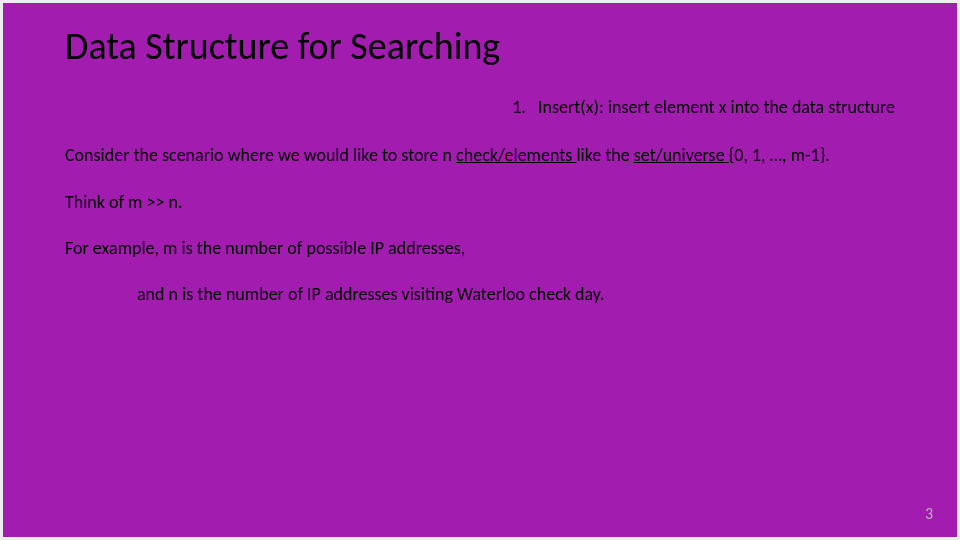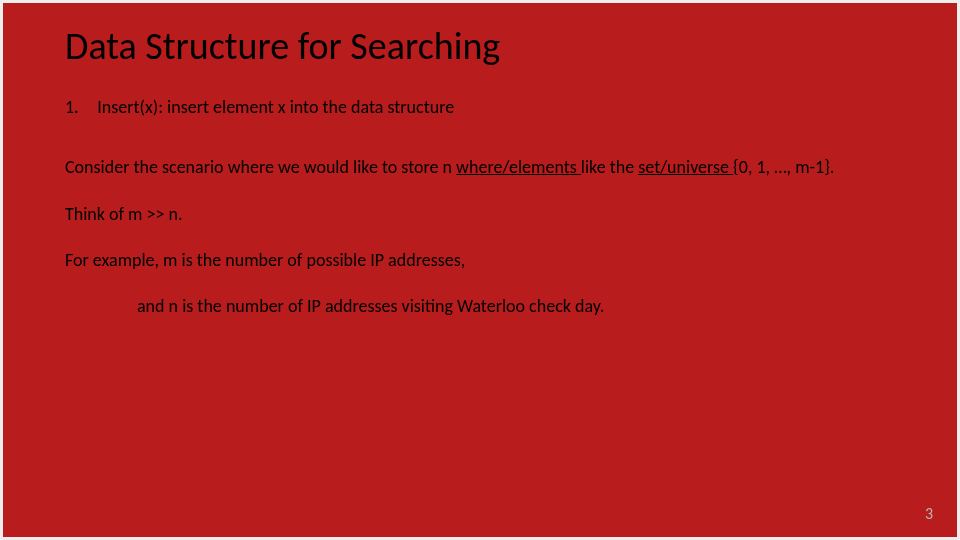--- a/index.html
+++ b/index.html
@@ -9,39 +9,40 @@
     height: 540px;
     background: #eeeeee;
     font-family: Calibri, "Segoe UI", Arial, sans-serif;
     color: #000;
   }
   .slide {
     box-sizing: border-box;
     width: 954px;
     height: 534px;
     margin: 3px;
-    background: #b91c1c;
+    background: #a21caf;
     position: relative;
     padding: 20px 62px 0 62px;
   }
   .title {
     font-size: 38px;
     font-weight: 400;
     margin: 0 0 26px 0;
     letter-spacing: 0px;
   }
   .body {
     font-size: 18px;
     line-height: 1.35;
   }
   .p { margin: 0 0 22px 0; }
   .ol {
     list-style: none;
     padding: 0;
-    margin: 0 0 36px 0;
+    margin: 0 0 24px 0;
+    text-align: right;
   }
   .ol li {
     margin: 0 0 22px 0;
     padding-left: 44px;
     text-indent: -44px;
   }
   .ol .num {
     display: inline-block;
     width: 20px;
     text-indent: 0;
@@ -66,21 +67,21 @@
   <div class="body">
 
 
     <ul class="ol">
       <li>
         <span class="num">1.</span>&nbsp;&nbsp;&nbsp;<span>Insert(x): insert element x into the data structure</span>
       </li>
     </ul>
 
     <p class="p">
-      <span>Consider the scenario where we would like to store n </span><span class="u">where/elements </span><span>like the </span><span class="u">set/universe </span><span>{0, 1, …, m-1}.</span>
+      <span>Consider the scenario where we would like to store n </span><span class="u">check/elements </span><span>like the </span><span class="u">set/universe </span><span>{0, 1, …, m-1}.</span>
     </p>
 
     <p class="p">Think of m &gt;&gt; n.</p>
 
     <p class="p" style="margin-bottom:22px">For example, m is the number of possible IP addresses,</p>
     <p class="p indent">and n is the number of IP addresses visiting Waterloo check day.</p>
 
   </div>
 
   <div class="pagenum">3</div>

